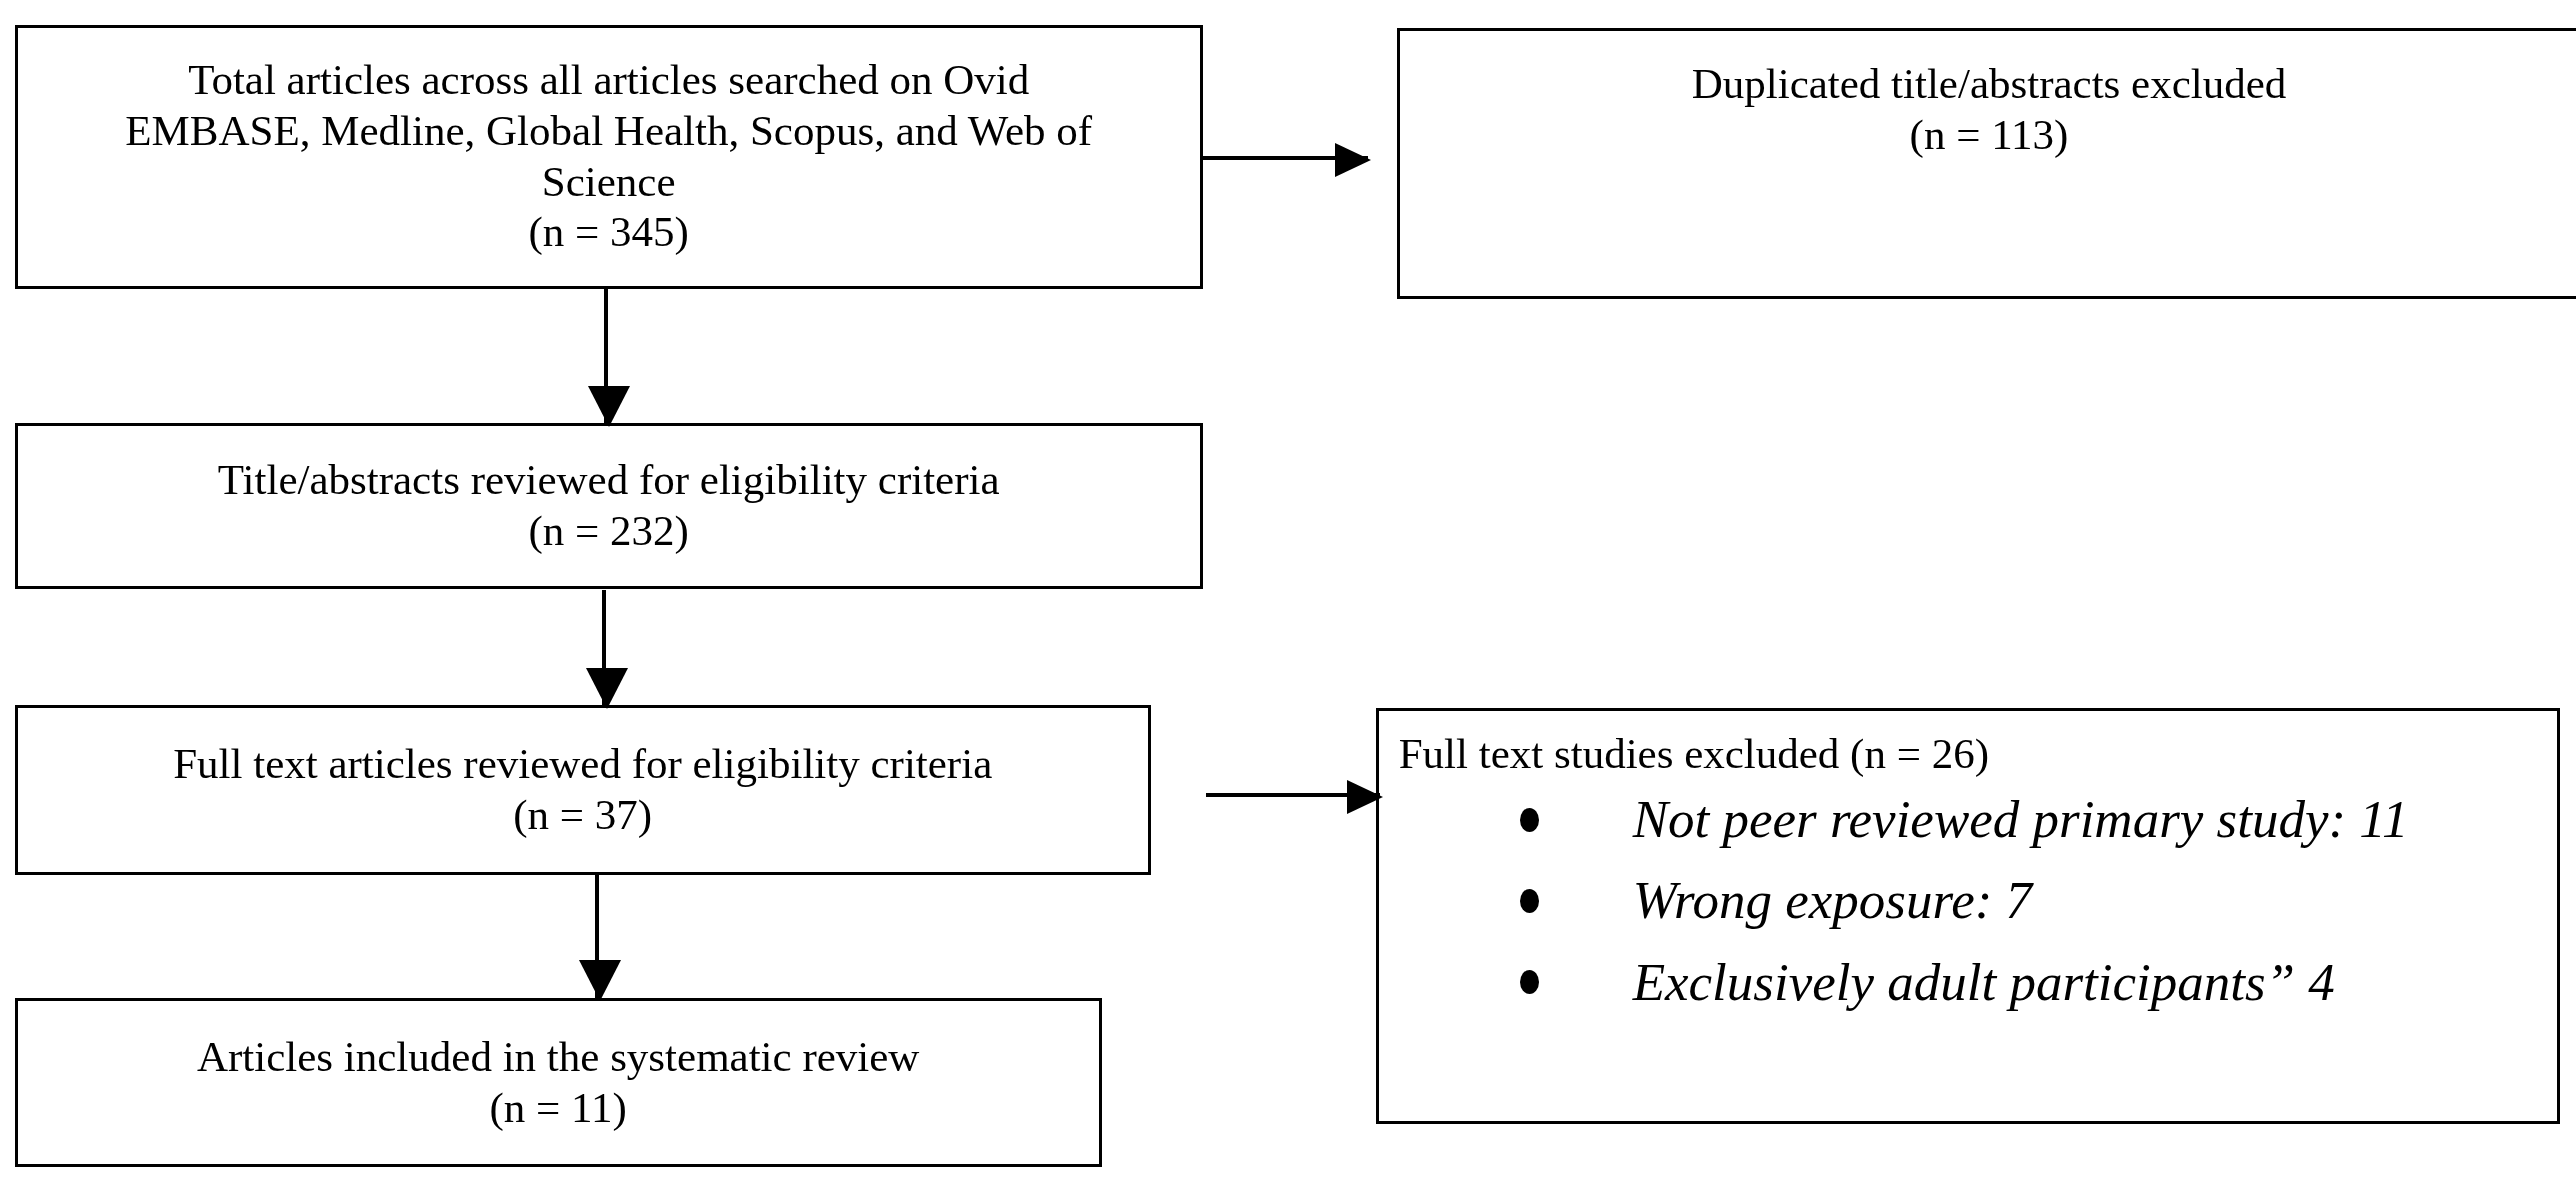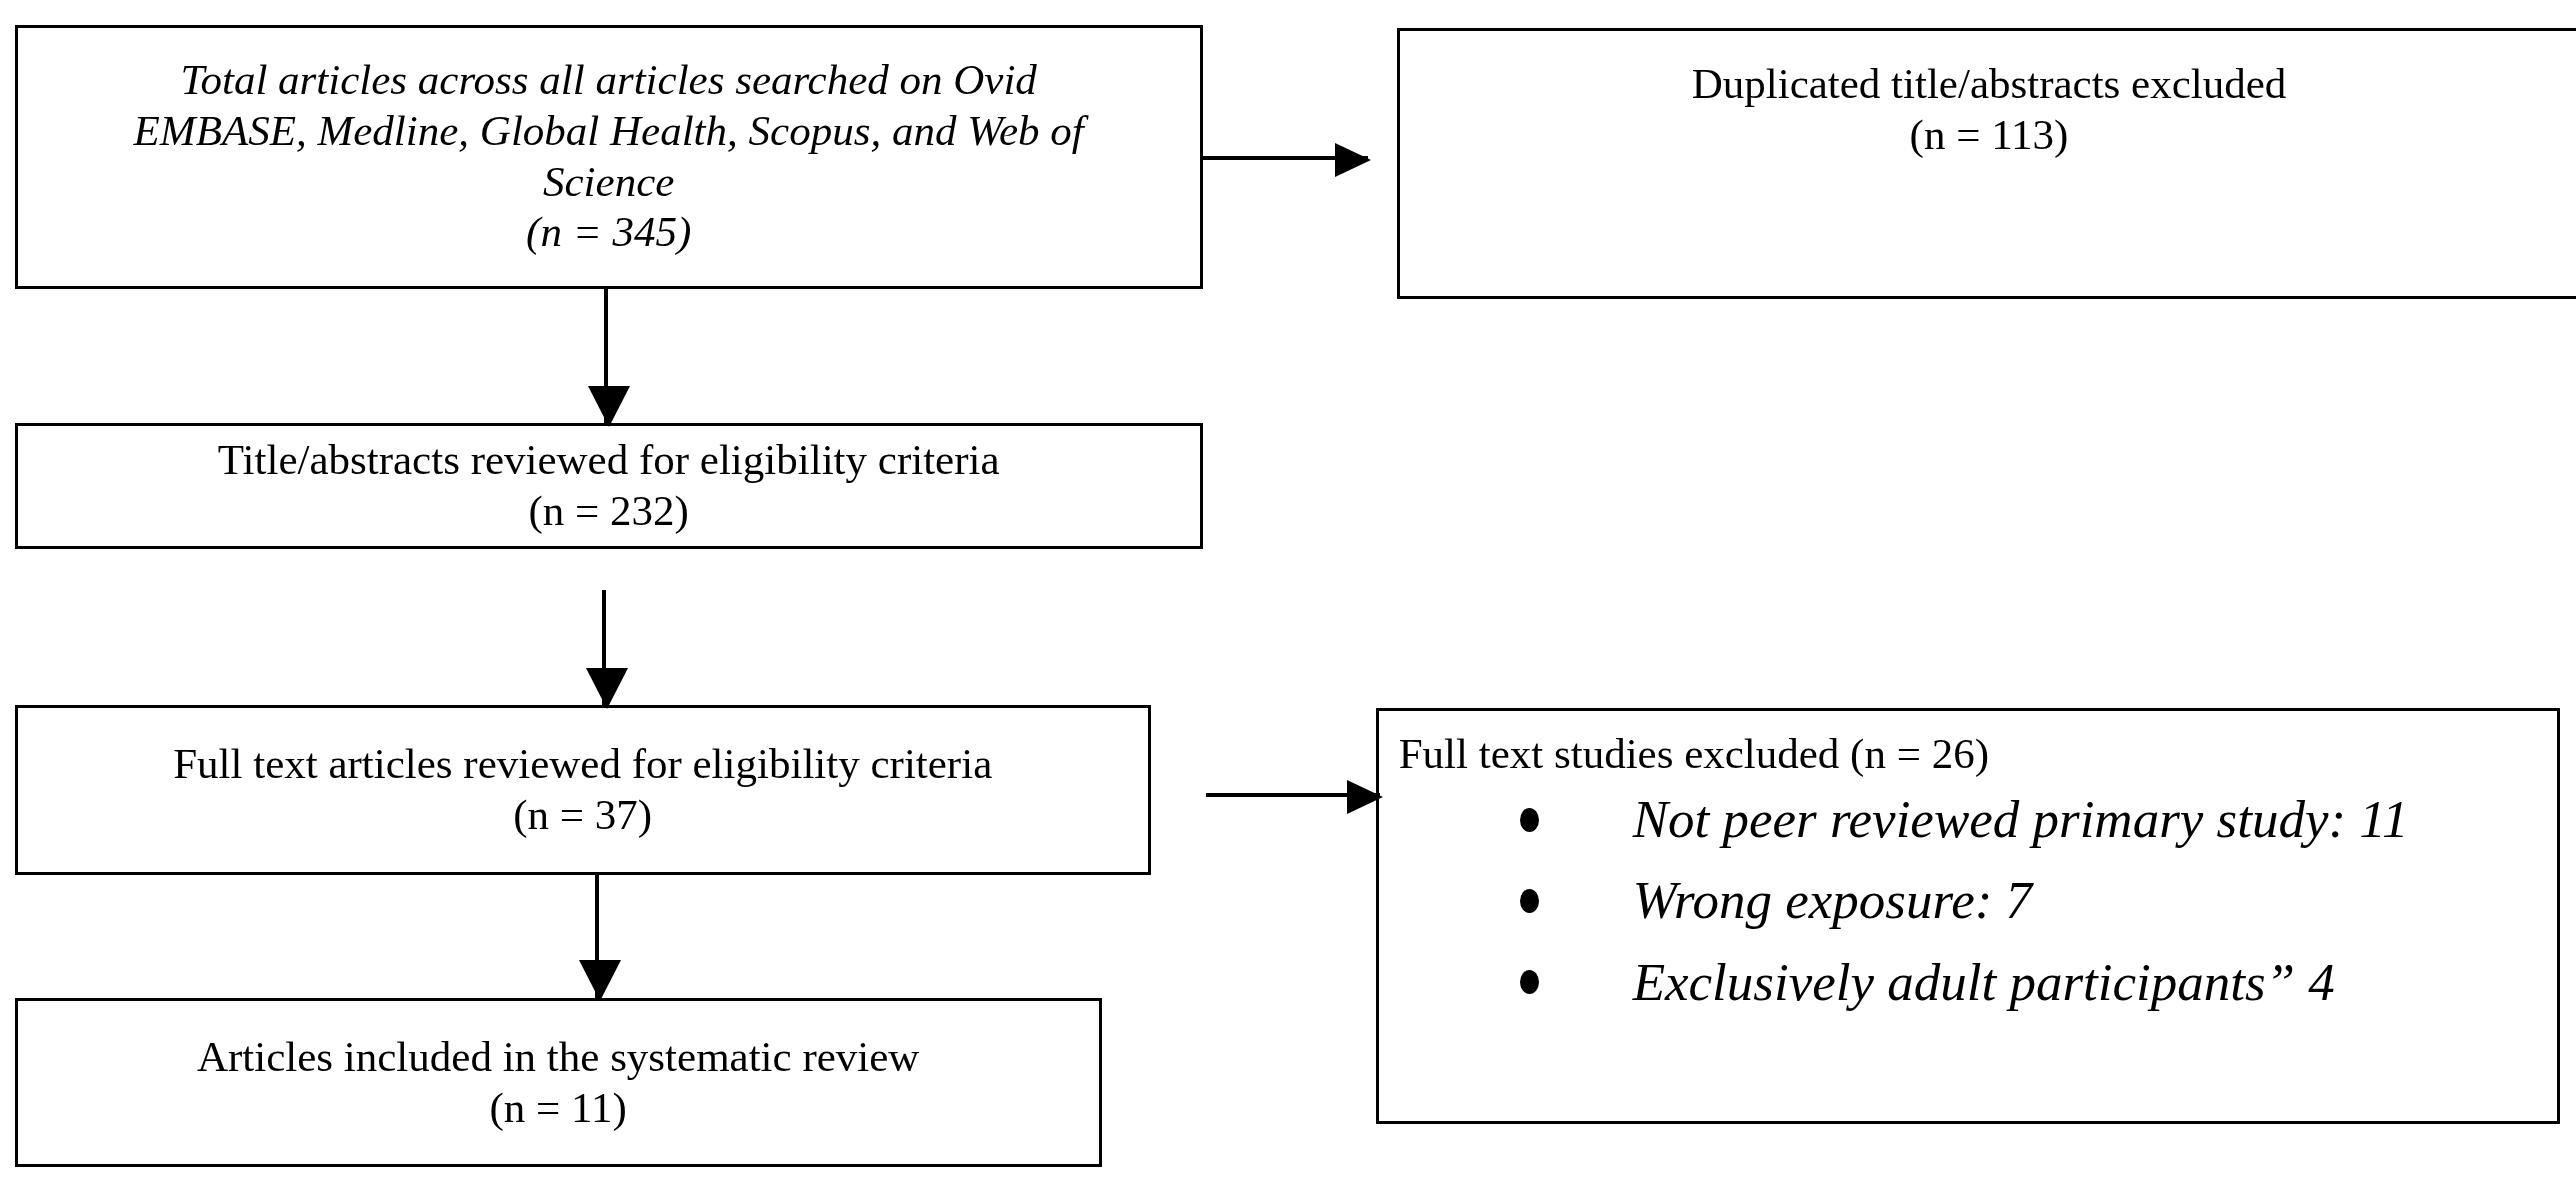--- a/index.html
+++ b/index.html
@@ -35,38 +35,37 @@
     line-height: 1.18;
     text-align: center;
     white-space: nowrap;
   }
   
   #box-sources {
     left: 14.7px;
     top: 24.6px;
     width: 1188px;
     height: 264px;
-    font-style: italic;
   }
   
   #box-duplicates {
     left: 1366px;
     top: 28px;
     width: 1184px;
     height: 271px;
     justify-content: flex-start;
     padding-top: 28px;
     margin-left: 31px;
   }
   
   #box-title-screen {
     left: 14.7px;
     top: 423px;
     width: 1188px;
-    height: 126px;
+    height: 166px;
   }
   
   #box-fulltext-screen {
     left: 14.7px;
     top: 705px;
     width: 1136px;
     height: 170px;
   }
   
   #box-fulltext-excluded {

